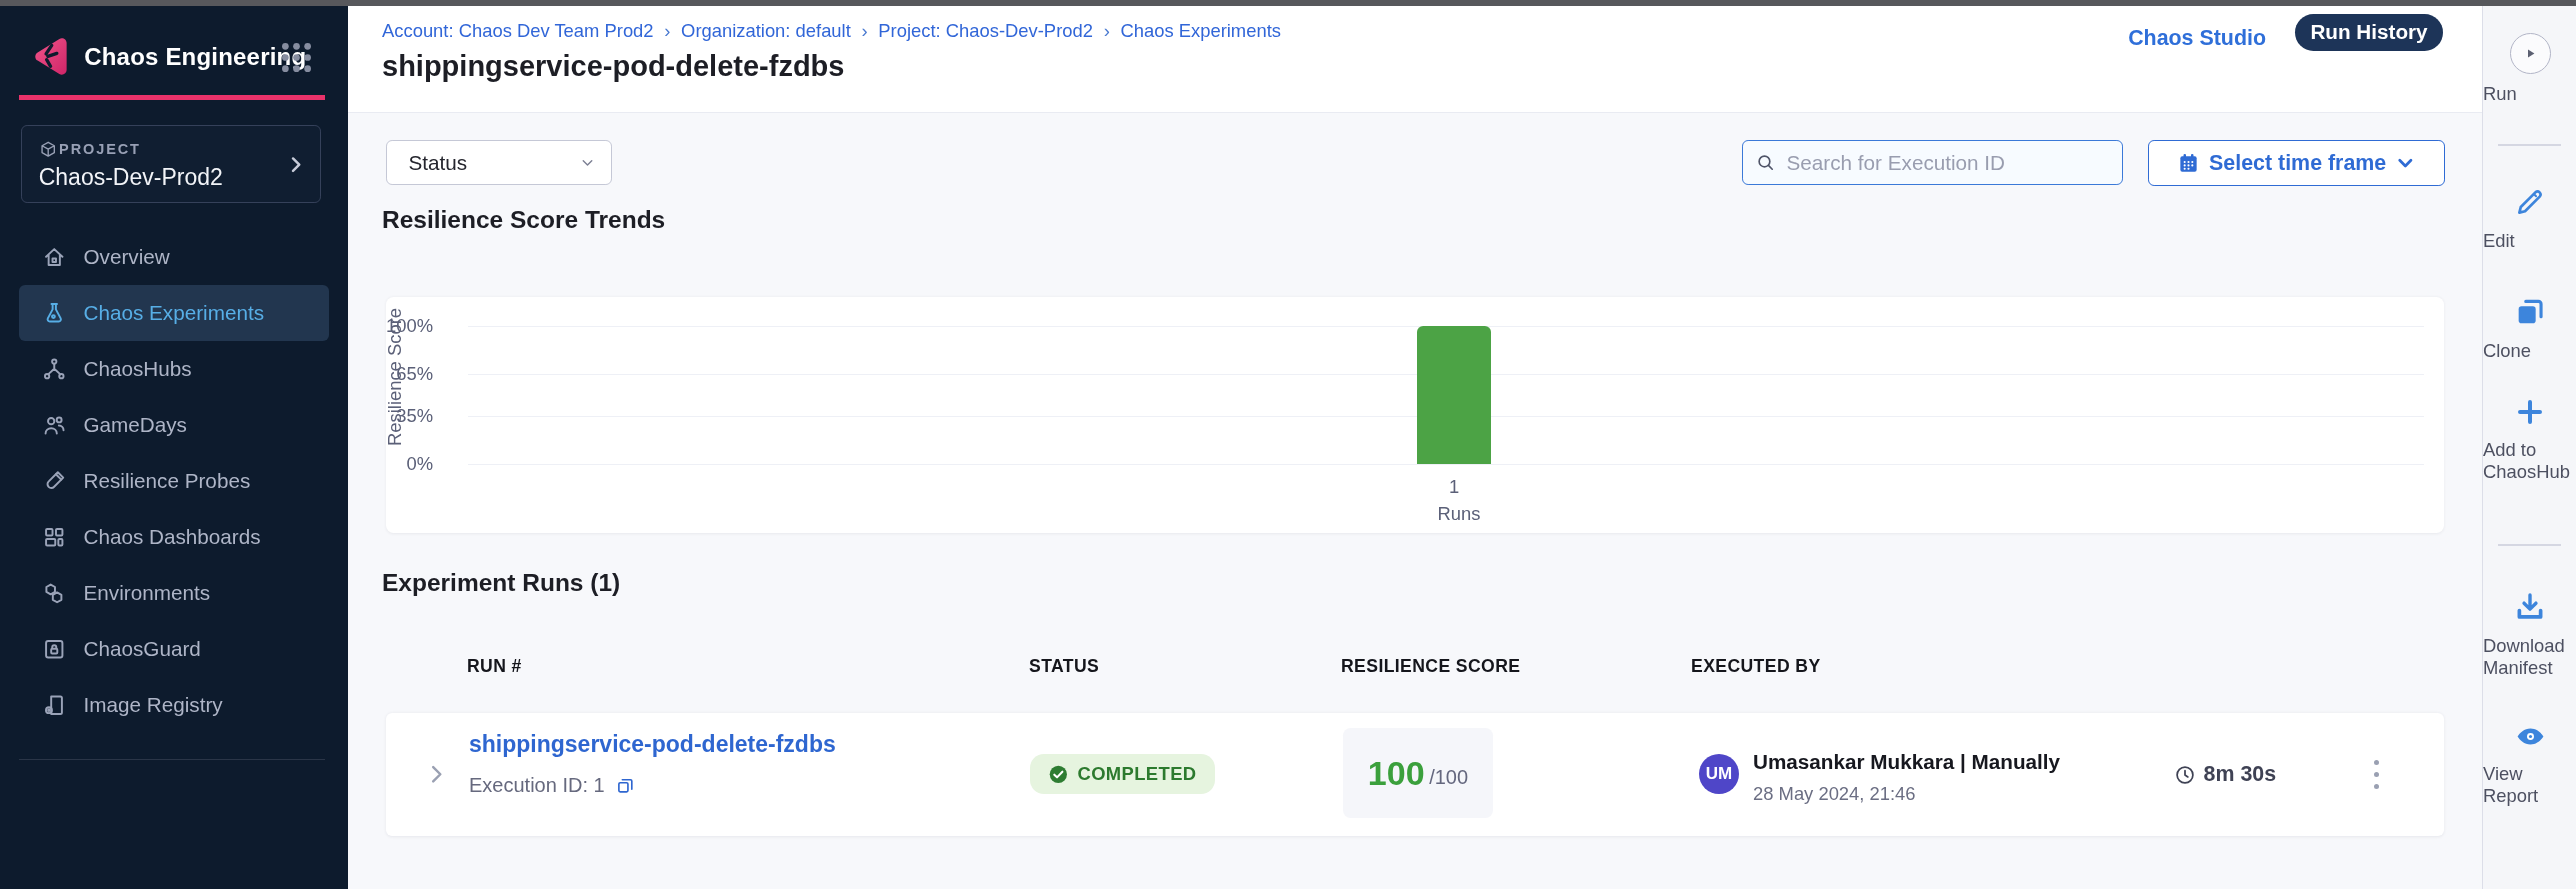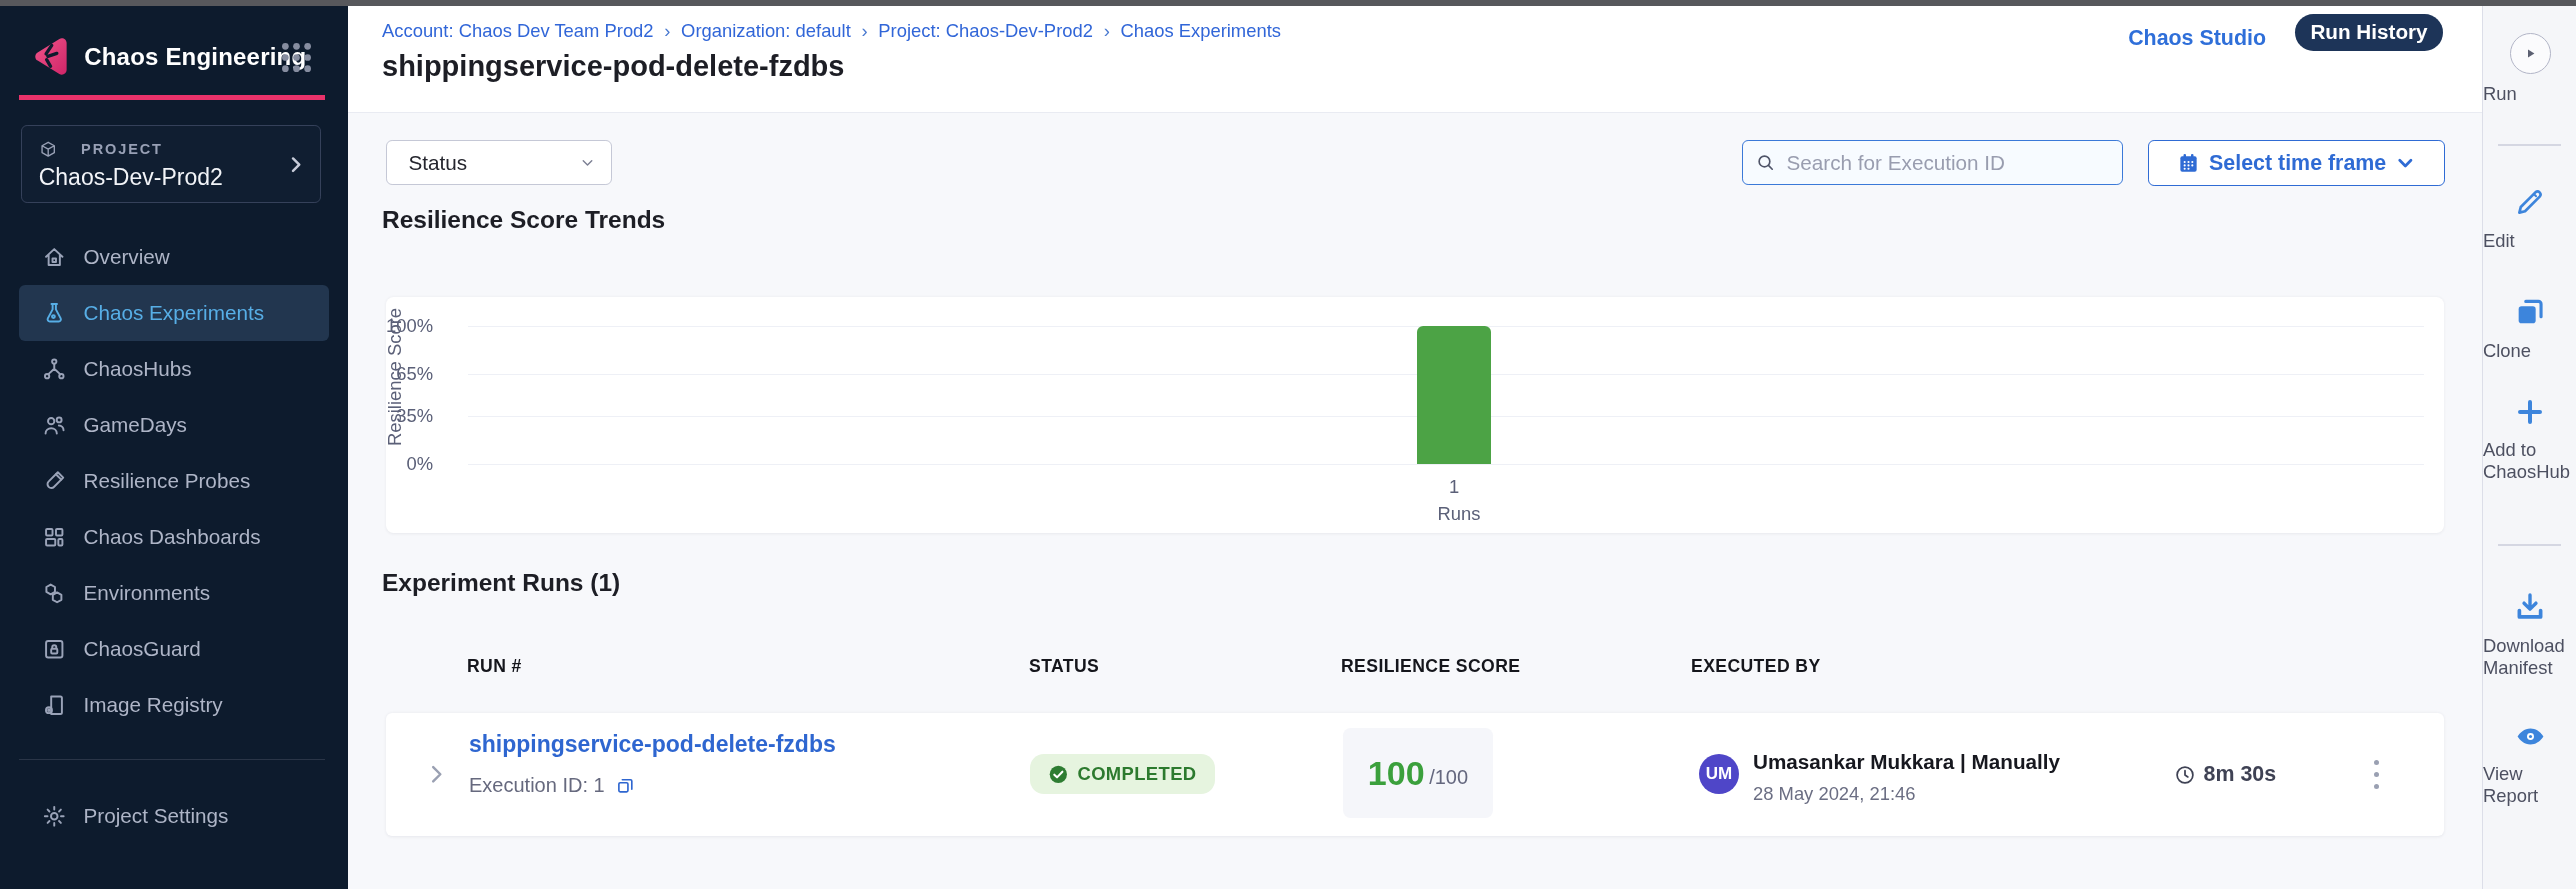--- a/index.html
+++ b/index.html
@@ -13,21 +13,21 @@
   
   .sidebar { position:absolute; left:0; top:6.1px; width:348px; height:883px; background:#0d1b2d; }
   .brand { position:absolute; left:23px; top:23px; width:306px; height:55px; display:flex; align-items:center; }
   .brand-logo { width:52px; height:47px; flex:0 0 auto; }
   .brand-name { margin-left:9.2px; color:#ffffff; font-size:24px; font-weight:700; letter-spacing:0.2px; }
   .grid-icon { position:absolute; left:279px; top:34px; width:35px; height:35px; cursor:pointer; }
   .brand-underline { position:absolute; left:19px; top:89px; width:306px; height:4.6px; background:#e9326a; }
 
   .project-card { position:absolute; left:20.7px; top:119px; width:300px; height:78px;
                   background:#101e31; border:0.8px solid #35415a; border-radius:6.1px; cursor:pointer; }
-  .project-label-row { position:absolute; left:17px; top:13.8px; display:flex; align-items:center; gap:24px; }
+  .project-label-row { position:absolute; left:17px; top:13.8px; display:flex; align-items:center; gap:2px; }
   .project-label { color:#98a0b5; font-size:14.5px; font-weight:700; letter-spacing:1.9px; }
   .project-name { position:absolute; left:17px; top:38px; color:#f2f4f8; font-size:23px; }
   .project-chevron { position:absolute; right:13.8px; top:27.5px; width:21.4px; height:21.4px; }
 
   .menu { position:absolute; left:0; top:223px; width:348px; }
   .menu-item { height:56px; margin:0 19px; padding-left:23px; border-radius:6.1px;
                display:flex; align-items:center; gap:17px; cursor:pointer;
                color:#aeb5c7; font-size:20.7px; }
   .menu-item svg { width:24.5px; height:24.5px; flex:0 0 auto; stroke:#9aa3b8; }
   .menu-item.active { background:#22364f; color:#57aee6; }
@@ -242,29 +242,20 @@
           <path d="M9 3.5h9a1.5 1.5 0 011.5 1.5v14a1.5 1.5 0 01-1.5 1.5H9M9 3.5v17"></path>
           <circle cx="6.8" cy="16.8" r="2.9"></circle>
             <circle cx="6.8" cy="16.8" r=".8"></circle>
         </svg>
         <span>Image Registry</span>
       </div>
     </nav>
 
     <div class="sidebar-divider"></div>
 
-    <div class="menu menu-settings">
-      <div class="menu-item">
-        <svg viewBox="0 0 24 24" fill="none" stroke-width="1.9" stroke-linecap="round" stroke-linejoin="round">
-          <circle cx="12" cy="12" r="3.2"></circle>
-          <path d="M12 2.8v2.6M12 18.6v2.6M2.8 12h2.6M18.6 12h2.6M5.5 5.5l1.8 1.8M16.7 16.7l1.8 1.8M18.5 5.5l-1.8 1.8M7.3 16.7l-1.8 1.8"></path>
-        </svg>
-        <span>Project Settings</span>
-      </div>
-    </div>
   </aside>
 
   <header class="topbar">
     <nav class="breadcrumb">
       <span class="crumb">Account: Chaos Dev Team Prod2</span>
       <span class="sep">›</span>
       <span class="crumb">Organization: default</span>
       <span class="sep">›</span>
       <span class="crumb">Project: Chaos-Dev-Prod2</span>
       <span class="sep">›</span>

